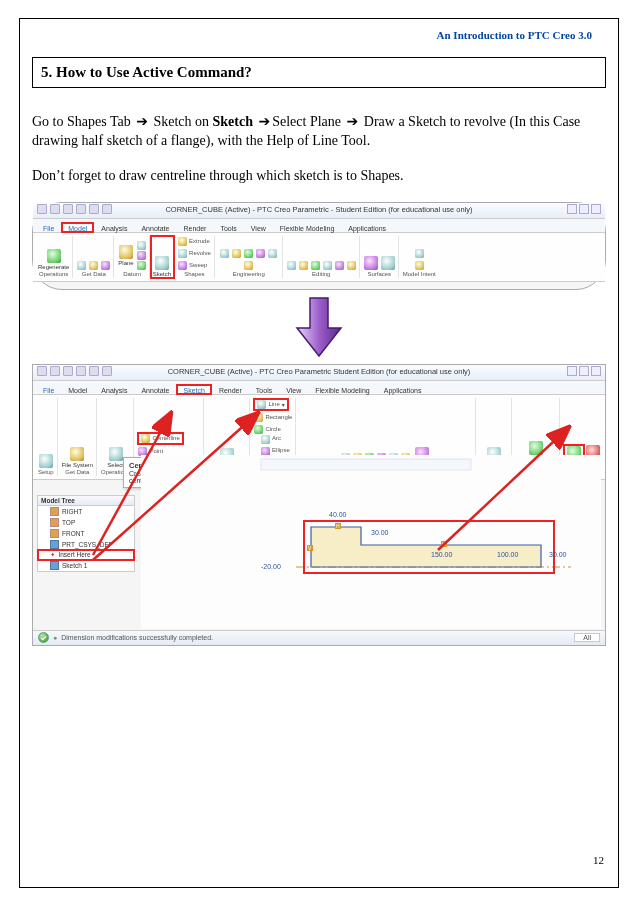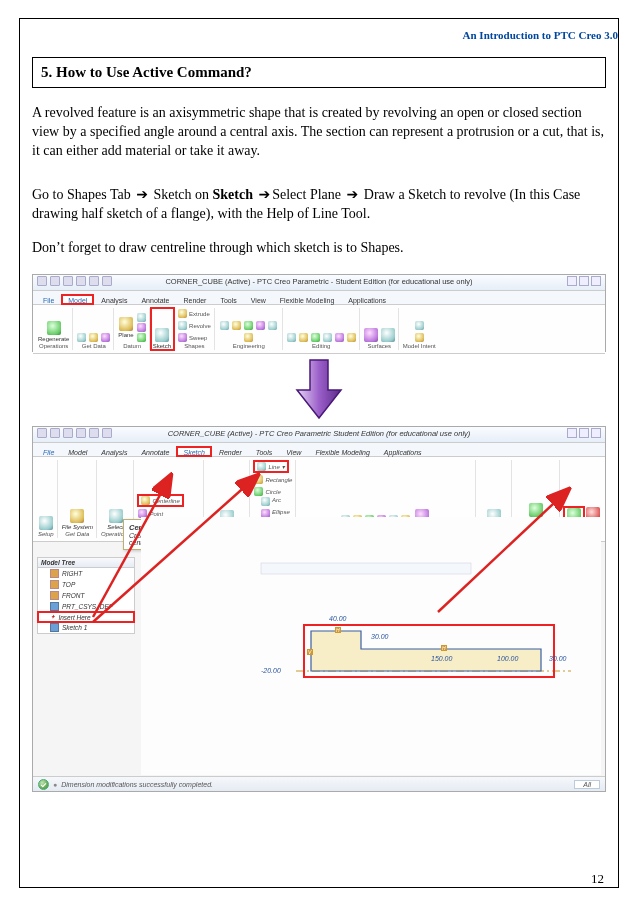--- a/index.html
+++ b/index.html
@@ -20,21 +20,21 @@
     width: 600px;
     height: 870px;
     margin: 18px 19px;
     padding: 8px 12px 8px 12px;
     position: relative;
     overflow: hidden;
   }
   .header-right {
     position: absolute;
     top: 10px;
-    right: 0;
+    right: 26px;
     color: #0047a0;
     font-weight: bold;
     font-size: 11px;
     font-family: "Times New Roman", serif;
   }
   .section-title-box {
     border: 1px solid #000;
     padding: 6px 8px;
     margin-top: 30px;
     margin-bottom: 16px;
@@ -129,21 +129,21 @@
   .rg .icons { display:flex; gap:3px; align-items:center; flex-wrap:wrap; justify-content:center; }
   .rbtn { display:flex; flex-direction:column; align-items:center; gap:1px; font-size:6px; color:#333; }
   .ricon { width:14px; height:14px; background: radial-gradient(circle at 40% 35%, #fff, #9cc 70%, #589 100%); border-radius:2px; }
   .ricon.sm { width:9px; height:9px; }
   .ricon.y { background: radial-gradient(circle at 40% 35%, #ffd, #db5 70%, #a73 100%); }
   .ricon.g { background: radial-gradient(circle at 40% 35%, #dfd, #6c6 70%, #383 100%); }
   .ricon.p { background: radial-gradient(circle at 40% 35%, #fdf, #b7d 70%, #759 100%); }
   .center-arrow-wrap {
     display:flex; justify-content:center; margin: 2px 0 6px;
   }
-  .cad-panel2 { height: 366px; position: relative; font-style: italic; }
+  .cad-panel2 { height: 282px; position: relative; }
   .canvas-area {
     position: absolute;
     left: 108px; top: 90px; right: 4px; bottom: 16px;
     background: #fdfdfd;
     overflow: hidden;
   }
   .model-tree {
     position: absolute;
     left: 4px; top: 90px;
     width: 96px;
@@ -165,23 +165,23 @@
     height:14px; background:linear-gradient(#f6f8fb,#e5ebf3);
     border-top:1px solid #ccc;
     display:flex; align-items:center;
     font-size:7px; color:#555;
     padding:0 5px; gap:4px;
   }
   .status-ico { width:9px; height:9px; border-radius:50%; background: radial-gradient(circle at 35% 30%, #bfe5b0, #5fa34d 70%, #2c5 100%); border:1px solid #4a7; position:relative; }
   .status-ico::after { content:""; position:absolute; left:2px; top:3px; width:4px; height:2px; border-left:1px solid #fff; border-bottom:1px solid #fff; transform:rotate(-45deg); }
   .page-number {
     position: absolute;
-    bottom: 0;
+    bottom: 21px;
     right: 14px;
-    font-size: 13px;
+    font-size: 11px;
   }
   .red-arrow {
     stroke: #d22; fill: #d22;
   }
   .tooltip-box {
     position:absolute;
     background:#fff; border:1px solid #bcb072;
     box-shadow: 1px 1px 3px rgba(0,0,0,.2);
     font-size:7px; padding:3px 5px; width:110px;
   }
@@ -192,29 +192,28 @@
 
 <div class="page">
 
   <div class="header-right">An Introduction to PTC Creo 3.0</div>
 
   <div class="section-title-box">
     <span>5.</span>
     <span>How to Use Active Command?</span>
   </div>
 
-  <div class="body-text">A revolved feature is an axisymmetric shape that is created by revolving an open or closed section view by a specified angle around a central axis. The section can represent a protrusion or a cut, that is, it can either add material or take it away.</div>
 
   <div class="body-text gap">
     <span>Go to Shapes Tab </span><span class="arrow-inline">➔</span><span> Sketch on </span><b>Sketch </b><span class="arrow-inline">➔</span><span>Select Plane </span><span class="arrow-inline">➔</span><span> Draw a Sketch to revolve (In this Case drawing half sketch of a flange), with the Help of Line Tool.</span>
   </div>
 
   <div class="body-text">Don’t forget to draw centreline through which sketch is to Shapes.</div>
 
-  <div class="cad-panel" style="height:78px;">
+  <div class="cad-panel" style="height:88px;border-radius:30px;">
     <div class="cad-title">
       <div class="qat">
         <div class="qat-btn"></div>
         <div class="qat-btn"></div>
         <div class="qat-btn"></div>
         <div class="qat-btn"></div>
         <div class="qat-btn"></div>
         <div class="qat-btn"></div>
       </div>
       <span>CORNER_CUBE (Active) - PTC Creo Parametric - Student Edition (for educational use only)</span>

